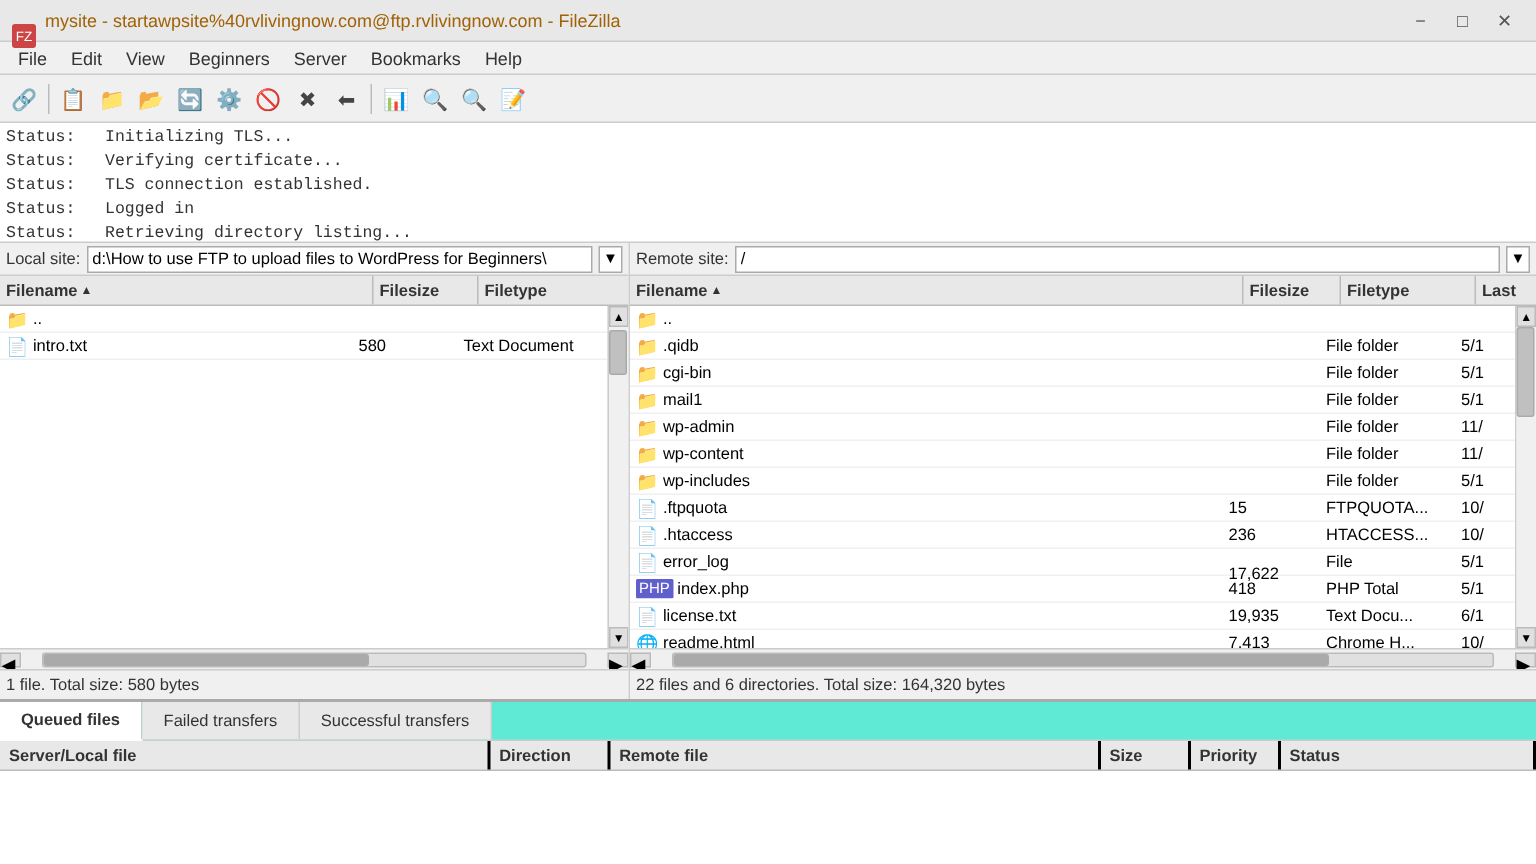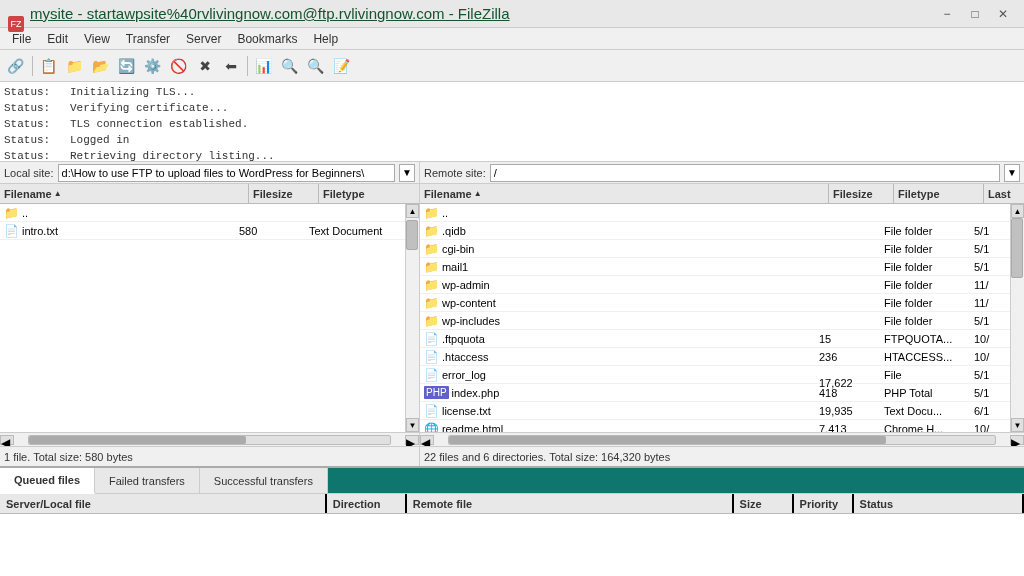--- a/index.html
+++ b/index.html
@@ -6,21 +6,21 @@
     body { font-family: 'Segoe UI', Tahoma, Geneva, Verdana, sans-serif; font-size: 12px; background: #f0f0f0; overflow: hidden; width: 1024px; height: 576px; }
 
     
     .title-bar {
       display: flex; align-items: center; justify-content: space-between;
       background: #e8e8e8; height: 28px; padding: 0 8px;
       border-bottom: 1px solid #ccc; user-select: none;
     }
     .title-bar-left { display: flex; align-items: center; gap: 6px; }
     .title-bar-icon { width: 16px; height: 16px; background: #cc4444; border-radius: 2px; display: flex; align-items: center; justify-content: center; color: white; font-size: 9px; font-weight: normal; margin-top: 20px; }
-    .title-bar-text { font-size: 15px; color: #14532d; text-decoration: underline; }
+    .title-bar-text { font-size: 12px; color: #a16207; }
     .title-bar-controls { display: flex; gap: 2px; }
     .title-btn { width: 26px; height: 20px; border: none; background: transparent; cursor: pointer; font-size: 12px; display: flex; align-items: center; justify-content: center; color: #555; }
 
     
     .menu-bar {
       display: flex; align-items: center; background: #f0f0f0;
       height: 22px; padding: 0 4px; border-bottom: 1px solid #ccc;
     }
     .menu-item { padding: 2px 8px; cursor: pointer; font-size: 12px; color: #333; }
 
@@ -87,21 +87,21 @@
       display: flex; align-items: center;
     }
     .scroll-track-h { flex: 1; height: 10px; background: #e0e0e0; border: 1px solid #bbb; margin: 0 14px; border-radius: 2px; position: relative; }
     .scroll-thumb-h { height: 100%; background: #aaa; border-radius: 2px; position: absolute; }
 
     
     .panel-status { height: 20px; background: #f0f0f0; border-top: 1px solid #ccc; display: flex; align-items: center; padding: 0 4px; font-size: 11px; color: #333; }
 
     
     .queue-area { height: 110px; border-top: 2px solid #aaa; background: #f8f8f8; display: flex; flex-direction: column; }
-    .queue-tabs { display: flex; background: #0f766e; border-bottom: 1px solid #ccc; height: 26px; }
+    .queue-tabs { display: flex; background: #5eead4; border-bottom: 1px solid #ccc; height: 26px; }
     .queue-tab {
       padding: 4px 14px; font-size: 11px; cursor: pointer; border-right: 1px solid #ccc;
       display: flex; align-items: center; background: #e8e8e8; color: #333;
     }
     .queue-tab.active { background: white; border-bottom: 2px solid white; font-weight: bold; margin-bottom: -1px; }
     .queue-header { display: flex; background: #e8e8e8; border-bottom: 1px solid #bbb; height: 20px; align-items: center; }
     .queue-col { padding: 0 6px; font-size: 11px; font-weight: bold; color: #333; border-right: 2px solid #000000; height: 100%; display: flex; align-items: center; }
     .queue-body { flex: 1; background: white; }
     .v-scroll { width: 14px; background: #f0f0f0; border-left: 1px solid #ccc; display: flex; flex-direction: column; }
     .v-scroll-up, .v-scroll-down { width: 100%; height: 14px; background: #e0e0e0; border: 1px solid #bbb; display: flex; align-items: center; justify-content: center; font-size: 8px; cursor: pointer; }
@@ -120,21 +120,21 @@
     <button class="title-btn">−</button>
     <button class="title-btn">□</button>
     <button class="title-btn close">✕</button>
   </div>
 </div>
 
 <div class="menu-bar">
   <span class="menu-item">File</span>
   <span class="menu-item">Edit</span>
   <span class="menu-item">View</span>
-  <span class="menu-item">Transfer</span>
+  <span class="menu-item">Beginners</span>
   <span class="menu-item">Server</span>
   <span class="menu-item">Bookmarks</span>
   <span class="menu-item">Help</span>
 </div>
 
 <div class="toolbar">
   <button class="toolbar-btn">🔗</button>
   <div class="toolbar-sep"></div>
   <button class="toolbar-btn">📋</button>
   <button class="toolbar-btn">📁</button>

